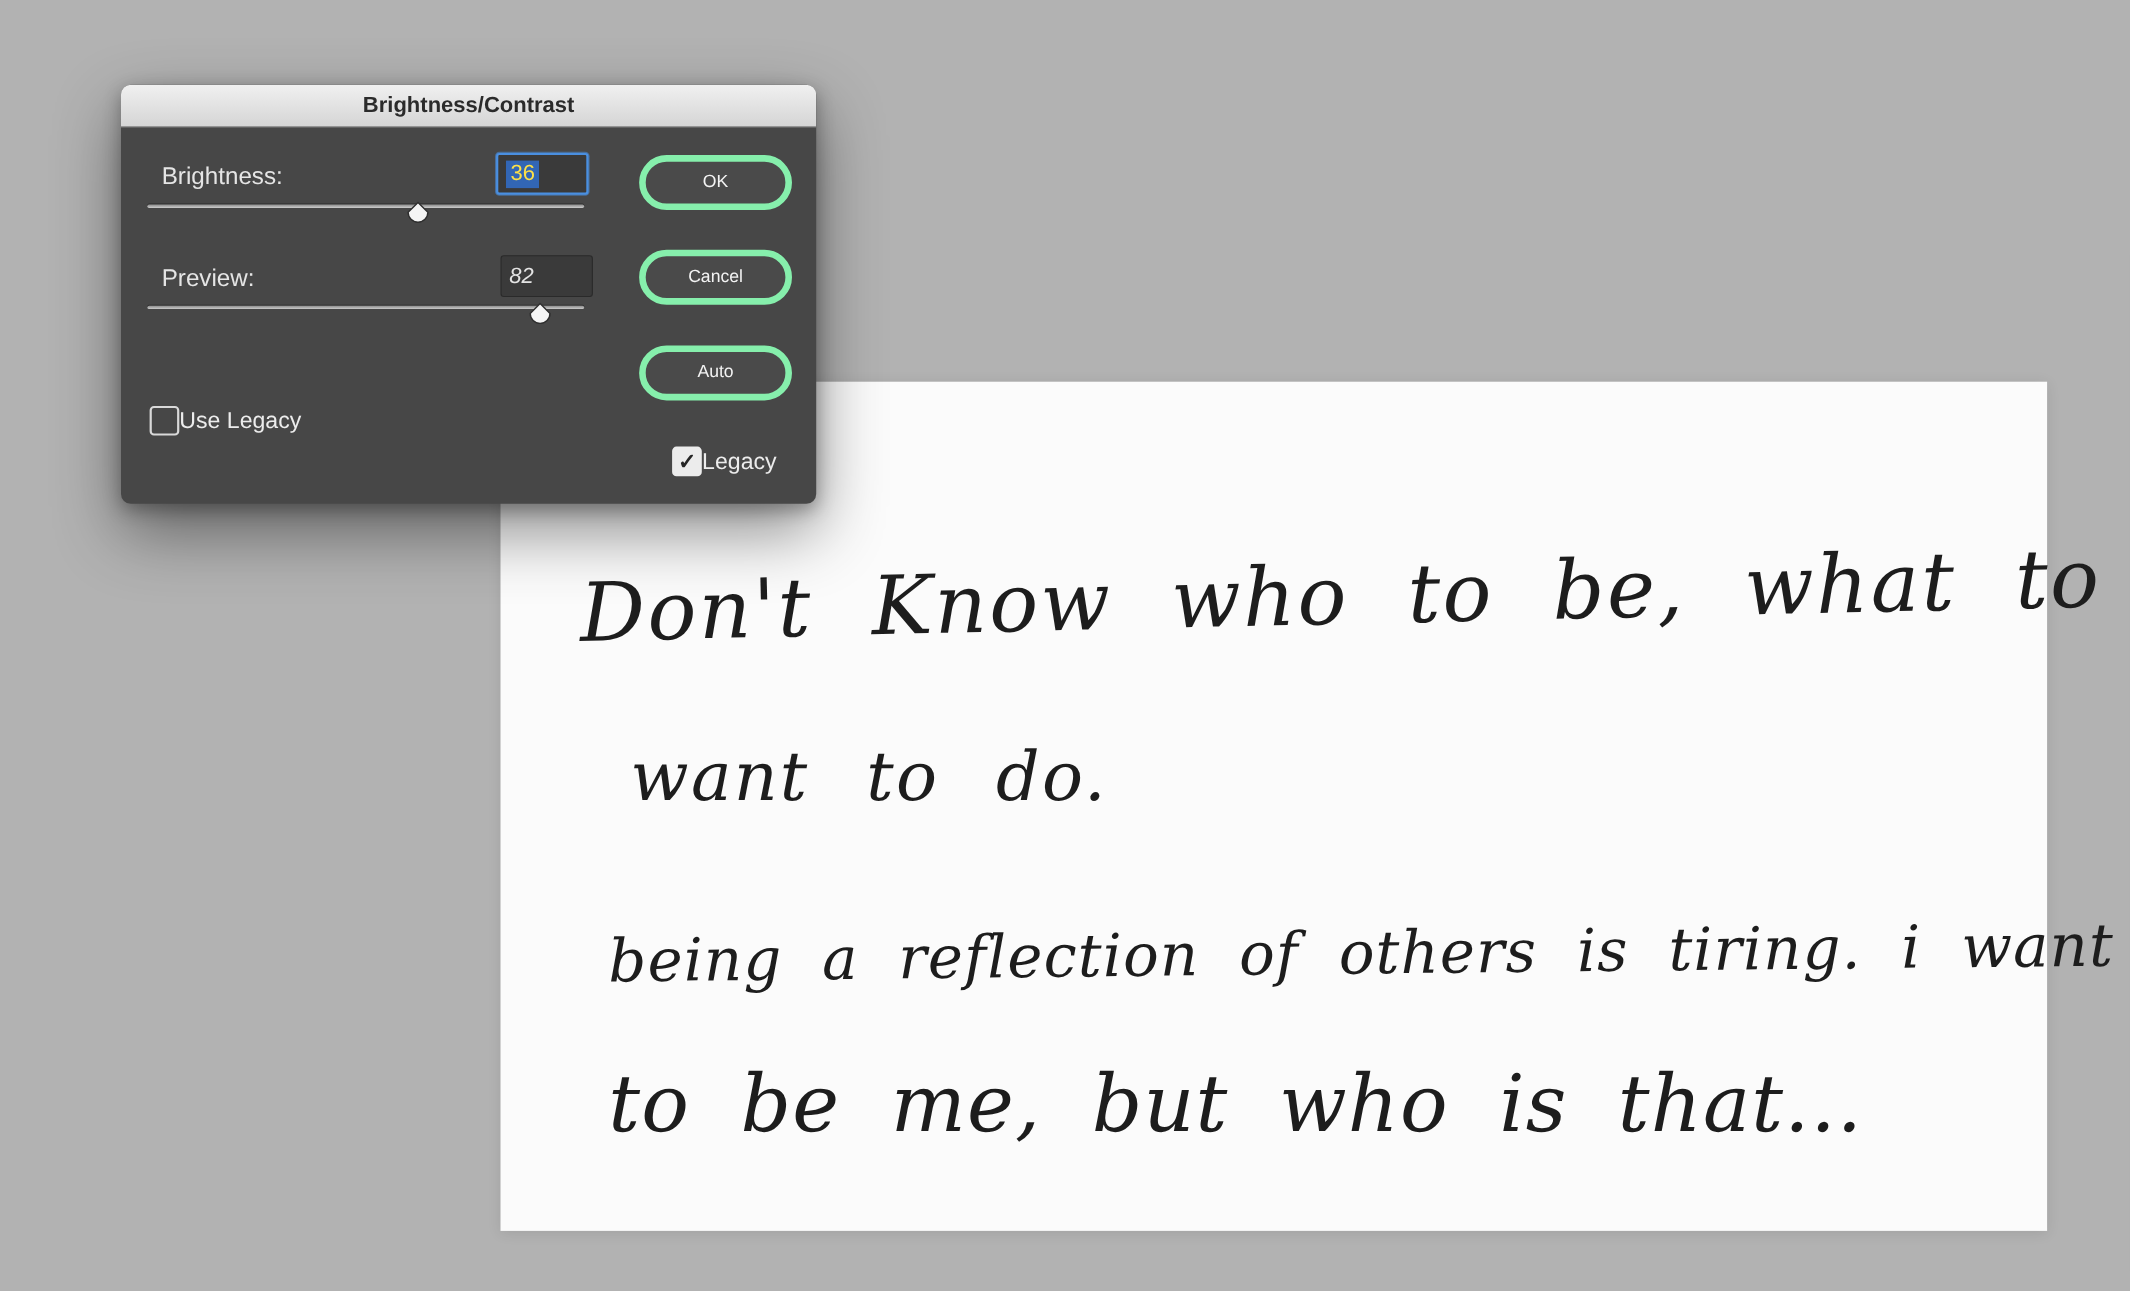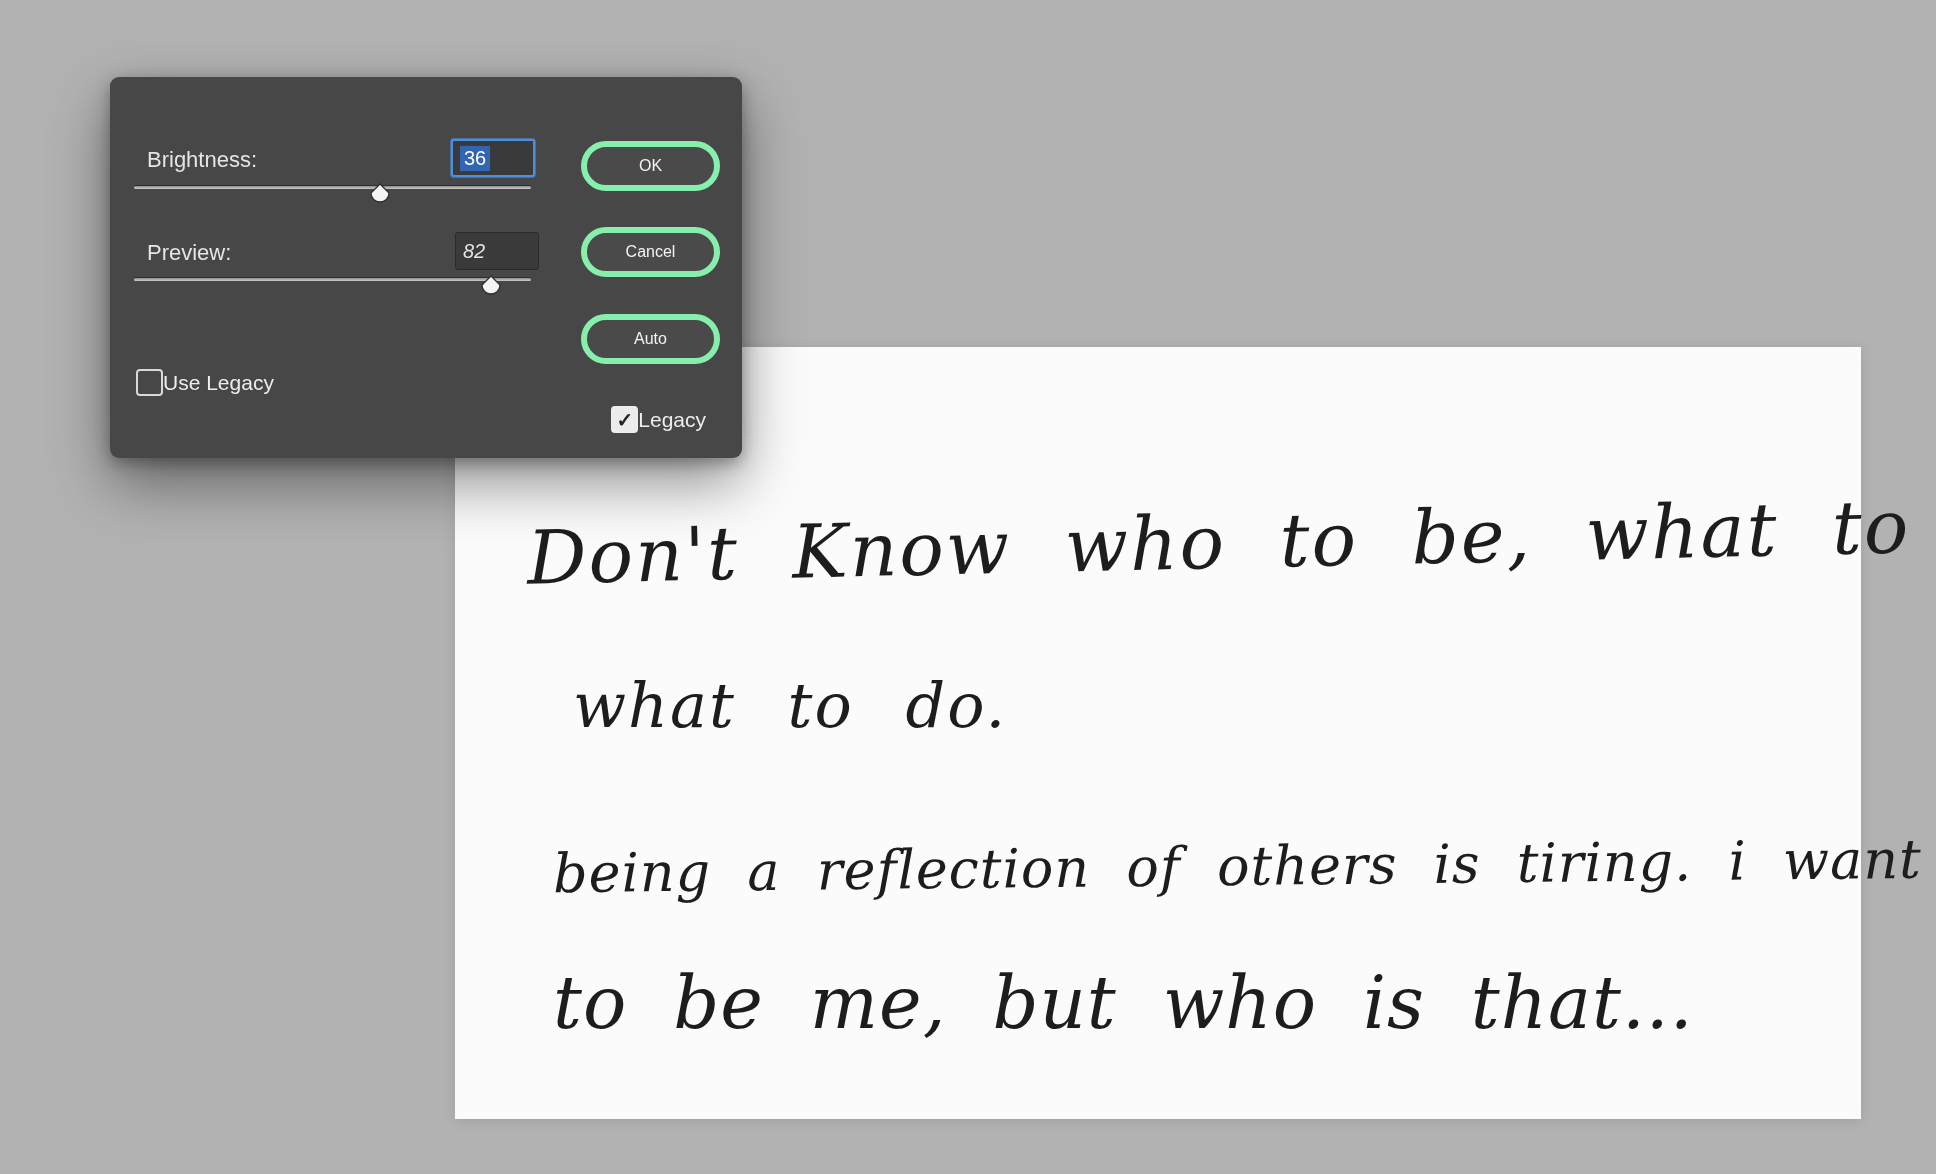--- a/index.html
+++ b/index.html
@@ -30,21 +30,21 @@
   .lbl { position:absolute; font-size:22px; color:#e5e5e5; }
   .lbl-brightness { left:37px; top:70px; }
   .lbl-contrast   { left:37px; top:163px; }
 
   .field { position:absolute; width:84px; height:38px; background:#3a3a3a;
            border:1px solid #2a2a2a; border-radius:3px; font-size:20px; color:#e3e3e3;
            display:flex; align-items:center; padding-left:7px; }
   .field-brightness { left:341px; top:62px; border:2px solid #4a8fe0;
                       box-shadow:0 0 0 1px rgba(74,143,224,.55); }
   .field-contrast   { left:345px; top:155px;font-style:italic; }
-  .selection { background:#3266b5; color:#ffffff; padding:1px 4px; }
+  .selection { background:#3266b5; color:#fde047; padding:1px 4px; }
 
   .slider { position:absolute; left:24px; width:397px; height:30px; }
   .slider-brightness { top:103px; }
   .slider-contrast   { top:195px; }
   .track { position:absolute; left:0; right:0; top:6px; height:3px;
            background:linear-gradient(#8d8d8d,#cbcbcb); border-radius:2px;
            box-shadow:0 -1px 0 #2d2d2d; }
   .thumb { position:absolute; top:3px; width:22px; height:25px; transform:translateX(-50%); }
 
   .btn { position:absolute; left:471px; width:139px; height:50px; border-radius:25px;
@@ -64,27 +64,30 @@
   .checkbox.checked .checkmark { display:block; color:#252525; font-size:20px; font-weight:bold; line-height:1; }
   .check-label { font-size:21px; color:#ececec; }
 </style>
 </head>
 <body>
 
 <div class="screen">
 
   <div class="canvas">
     <div class="hw hw1">Don't Know who to be, what to be,</div>
-    <div class="hw hw2">what to do.</div>
+    <div class="hw hw2">want to do.</div>
     <div class="hw hw3">being a reflection of others is tiring. i want</div>
     <div class="hw hw4">to be me, but who is that...</div>
   </div>
 
   <div class="dialog">
 
+    <div class="titlebar">
+      <span class="title">Brightness/Contrast</span>
+    </div>
 
     <span class="lbl lbl-brightness">Brightness:</span>
     <div class="field field-brightness">
       <span class="selection">36</span>
     </div>
 
     <div class="slider slider-brightness">
       <div class="track"></div>
       <div class="thumb" style="left: 62%;">
         <svg width="22" height="25" viewBox="0 0 22 25">

